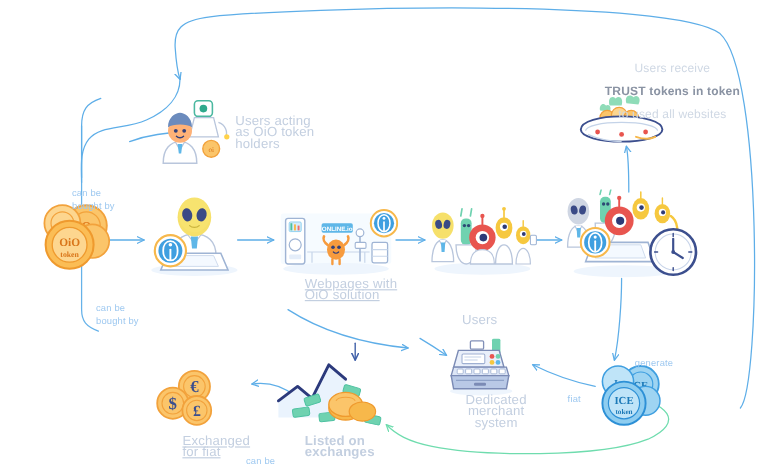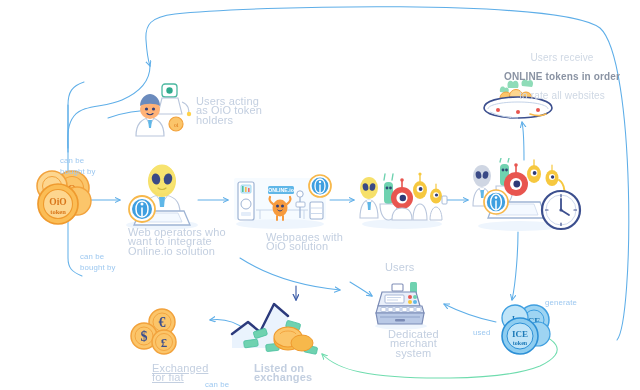--- a/index.html
+++ b/index.html
@@ -495,41 +495,38 @@
       <circle cx="38" cy="34" r="12" fill="#fbc56a" stroke="#f2a23c" stroke-width="1.5"></circle>
       <circle cx="38" cy="34" r="8.5" fill="none" stroke="#f2a23c" stroke-width="0.9"></circle>
       <text x="38" y="39" font-family="Liberation Serif, serif" font-size="13" font-weight="bold" fill="#3c4f8e" text-anchor="middle">£</text>
     </g>
   </svg>
 
   <div class="lbl flow" style="left:60px; top:112px;">can be
 bought by</div>
   <div class="lbl flow" style="left:80px; top:208px;">can be
 bought by</div>
-  <div class="lbl flow" style="left:545px; top:254px;">generate</div>
-  <div class="lbl flow" style="left:473px; top:284px;">used</div>
+  <div class="lbl flow" style="left:529px; top:254px;">generate</div>
+  <div class="lbl flow" style="left:473px; top:284px;">fiat</div>
   <div class="lbl flow" style="left:205px; top:336px;">can be</div>
   <div class="lbl flow-green" style="left:366px; top:372px;">will be</div>
 
   <div class="lbl caption" style="left:196px; top:97px;">Users acting
 as OiO token
 holders</div>
-  <div class="lbl caption" style="left:128px; top:228px;">Web operators who
-want to integrate
-Online.io solution</div>
-  <div class="lbl caption" style="left:266px; top:233px;">Webpages with
+  <div class="lbl caption" style="left:254px; top:233px;text-decoration:underline;">Webpages with
 OiO solution</div>
   <div class="lbl caption" style="left:385px; top:234px;margin-top:29px;">Users</div>
   <div class="lbl caption" style="left:388px; top:330px;text-align:center;">Dedicated
 merchant
 system</div>
   <div class="lbl caption" style="left:254px; top:364px;font-weight:bold;">Listed on
 exchanges</div>
   <div class="lbl caption" style="left:152px; top:364px;text-decoration:underline;">Exchanged
 for fiat</div>
 
   <div class="lbl note" style="left:504px; top:43px;">
     <div>Users receive</div>
-    <div><b>ONLINE tokens in order</b></div>
-    <div>to rate all websites</div>
+    <div><b>TRUST tokens in token</b></div>
+    <div>to used all websites</div>
   </div>
 
 </div>
 
 </body></html>

